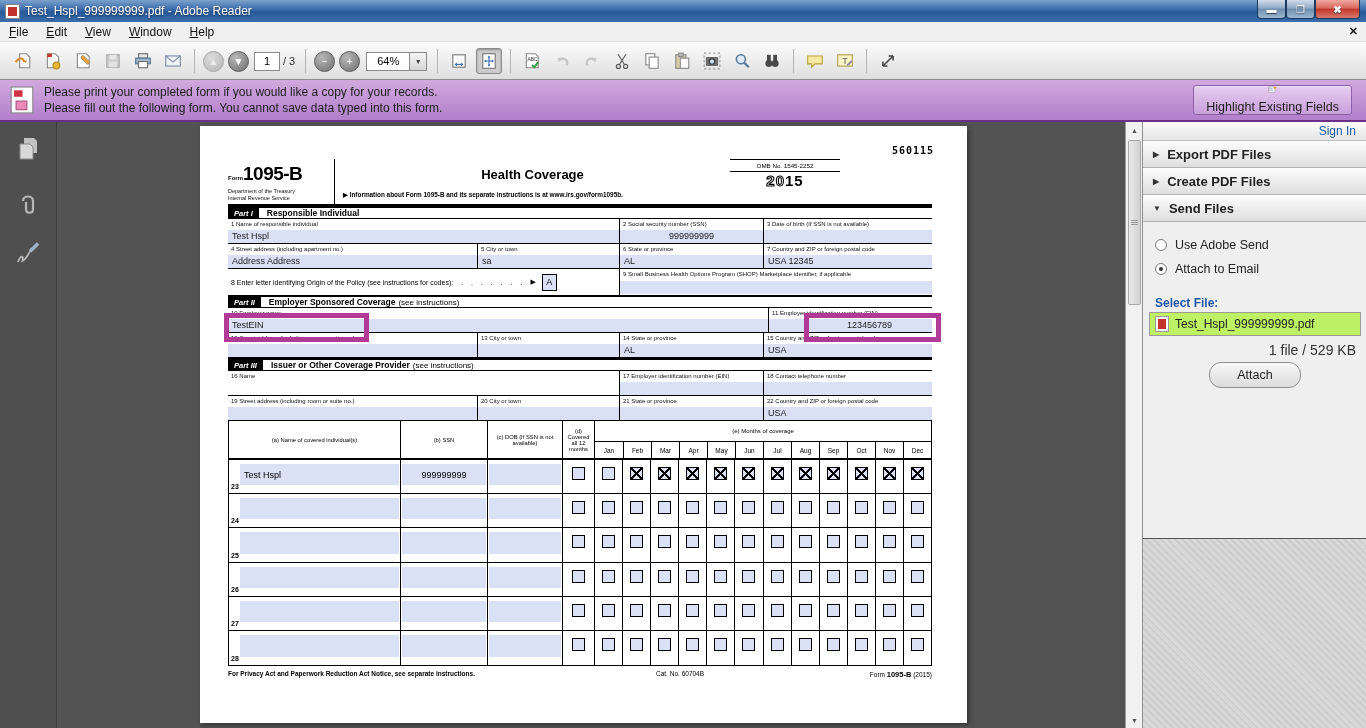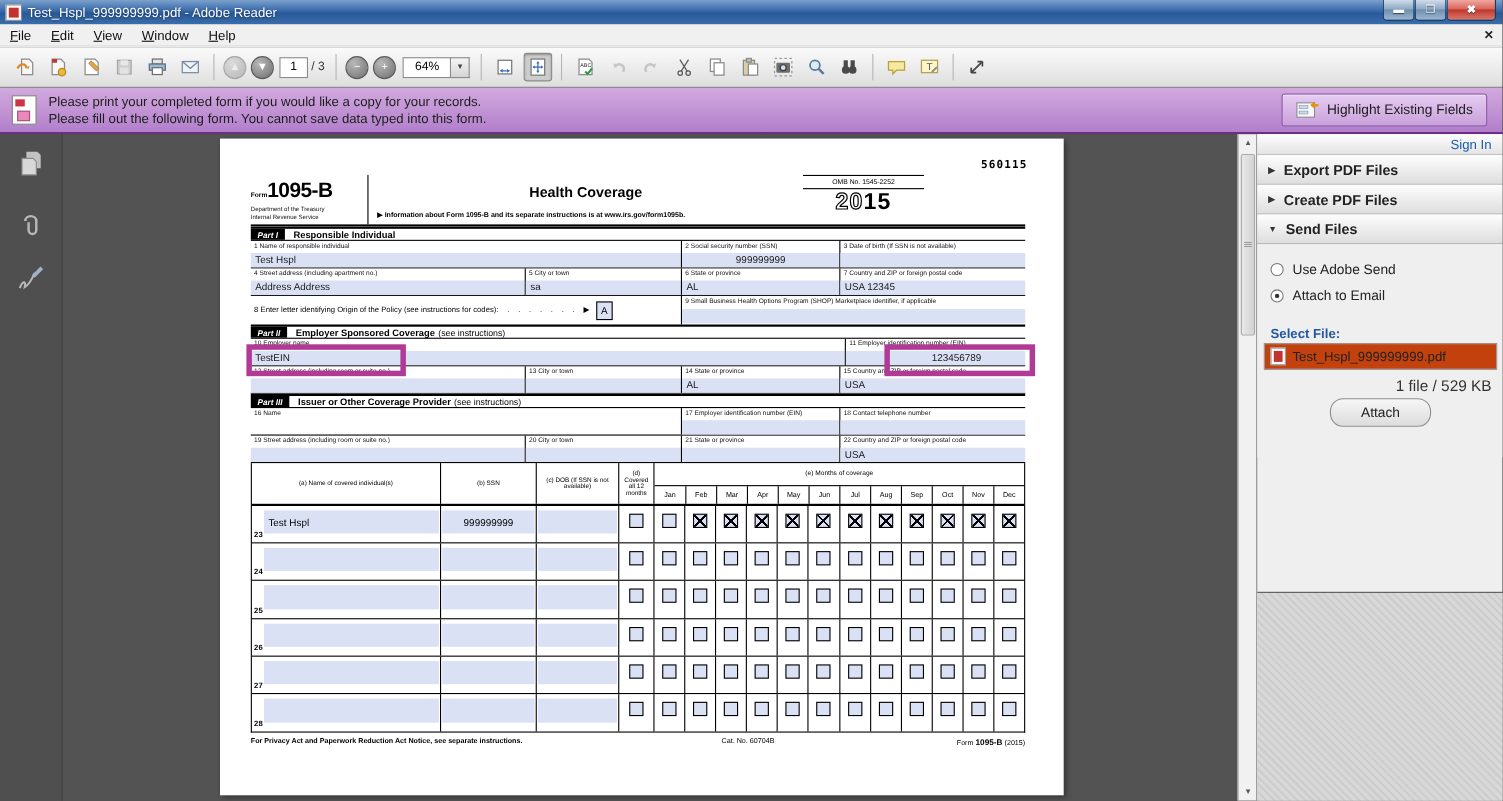--- a/index.html
+++ b/index.html
@@ -46,21 +46,21 @@
   .tbtab { font-size:13px; font-weight:bold; color:#1b4f8f; padding:4px 14px; }
   .dotsep { width:1px; height:22px; border-left:1px dotted #9a9a9a; }
 
   
   .notif { position:absolute; left:0; top:80px; width:1366px; height:42px;
     background:linear-gradient(180deg,#d1a9de,#b27fcb); border-bottom:2px solid #6b2f8a;
     display:flex; align-items:center; padding:0 10px; }
   .notif-text { font-size:12px; color:#1d1d1d; line-height:16px; margin-left:10px; }
   .hl-btn { position:absolute; right:14px; top:5px; height:30px; display:flex; align-items:center; gap:7px;
     background:linear-gradient(180deg,#e6ccf1,#c9a0db); border:1px solid #8a5fa8; border-radius:3px; padding:0 12px;
-    font-size:12.5px; color:#1d1d1d; box-shadow:0 1px 1px rgba(255,255,255,.4) inset; }
+    font-size:12.5px; color:#1d1d1d; box-shadow:0 1px 1px rgba(255,255,255,.4) inset;flex-direction:column; }
 
   
   .main { position:absolute; left:0; top:122px; width:1366px; height:606px; }
   .leftstrip { position:absolute; left:0; top:0; width:57px; height:606px; background:#4f4f4f; border-right:1px solid #3c3c3c; }
   .lsi { width:56px; height:40px; display:flex; align-items:center; justify-content:center; }
   .canvas { position:absolute; left:57px; top:0; width:1068px; height:606px; background:#535353; overflow:hidden; }
 
   
   .vscroll { position:absolute; left:1125px; top:0; width:17px; height:606px; background:#f1f1f1; border-left:1px solid #9e9e9e; }
   .sarrow { position:absolute; left:1px; width:15px; height:16px; font-size:7px; color:#555; display:flex; align-items:center; justify-content:center; }
@@ -74,21 +74,21 @@
   .signin { height:19px; background:linear-gradient(#fdfdfd,#e4e4e4); border-bottom:1px solid #c0c0c0;
     display:flex; align-items:center; justify-content:flex-end; padding-right:10px; font-size:12px; color:#1a5dab; }
   .shead { height:27px; background:linear-gradient(#fdfdfd,#dedede); border-bottom:1px solid #b2b2b2;
     display:flex; align-items:center; padding-left:10px; font-size:13px; font-weight:bold; color:#222; gap:8px; }
   .chev { font-size:8px; color:#333; }
   .scontent { position:relative; height:194px; background:#efefef; font-size:12.5px; color:#222; }
   .radio-row { position:absolute; left:12px; display:flex; align-items:center; gap:8px; }
   .radio { width:12px; height:12px; border-radius:50%; border:1px solid #7a7a7a; background:#fff; position:relative; }
   .radio.sel::after { content:""; position:absolute; left:3px; top:3px; width:4px; height:4px; border-radius:50%; background:#333; }
   .selfile { position:absolute; left:12px; top:74px; color:#2456a4; font-weight:bold; font-size:12px; }
-  .filebox { position:absolute; left:6px; top:90px; width:212px; height:24px; background:#c2410c; border:1px solid #9a9a9a;
+  .filebox { position:absolute; left:6px; top:90px; width:212px; height:24px; background:#bef264; border:1px solid #9a9a9a;
     display:flex; align-items:center; gap:6px; padding-left:5px; font-size:12px; color:#222; }
   .fpdf { width:14px; height:16px; background:#fff; border:1px solid #999; position:relative; flex:0 0 auto;}
   .fpdf::after { content:""; position:absolute; inset:2px; background:#c2332e; }
   .filemeta { position:absolute; right:10px; top:120px; font-size:14px; color:#333; }
   .attach { position:absolute; left:66px; top:140px; width:92px; height:26px; background:linear-gradient(#f7f7f7,#dcdcdc);
     border:1px solid #8e8e8e; border-radius:12px; font-size:12.5px; color:#222; display:flex; align-items:center; justify-content:center; }
   .hatch { position:absolute; left:0; top:416px; width:224px; height:190px; border-top:1px solid #555;
     background:repeating-linear-gradient(45deg,#cdcdcd 0 2px,#d8d8d8 2px 5px); }
 
   
@@ -108,21 +108,21 @@
   .fh-1095 { font-size:19px; font-weight:bold; letter-spacing:-.5px; }
   .fh-dept { font-size:5.5px; line-height:6.5px; margin-top:3px; color:#111; }
   .fh-mid { width:395px; text-align:center; position:relative; }
   .fh-title { font-size:13px; font-weight:bold; margin-top:8px; }
   .fh-info { position:absolute; bottom:5px; left:8px; right:0; font-size:6.4px; font-weight:bold; text-align:left; }
   .fh-vc { width:92px; border-right:1px solid #000; padding:5px 0 0 6px; }
   .vc-row { display:flex; align-items:center; gap:5px; margin-bottom:9px; }
   .vc-lbl { font-size:8px; }
   .fh-omb { width:110px; text-align:center; border-top:1px solid #000; }
   .omb-no { font-size:6.2px; padding:2px 0; border-bottom:1px solid #000; }
-  .omb-year { font-size:21px; font-weight:bold; letter-spacing:1px; }
+  .omb-year { font-size:15px; font-weight:bold; letter-spacing:1px; }
   .y20 { color:#fff; -webkit-text-stroke:1.1px #000; }
 
   .partbar { display:flex; align-items:center; height:13px; border-top:2px solid #000; border-bottom:1px solid #000; background:#fff; }
   .ptag { background:#000; color:#fff; font-size:7.5px; font-weight:bold; font-style:italic; height:100%; display:flex; align-items:center; padding:0 6px; }
   .ptitle { font-size:8.5px; font-weight:bold; margin-left:8px; }
   .pnote { font-size:8px; font-weight:normal; margin-left:3px; }
 
   .frow { display:flex; border-bottom:1px solid #000; }
   .fcell { display:flex; flex-direction:column; }
   .fcell + .fcell { border-left:1px solid #000; }

